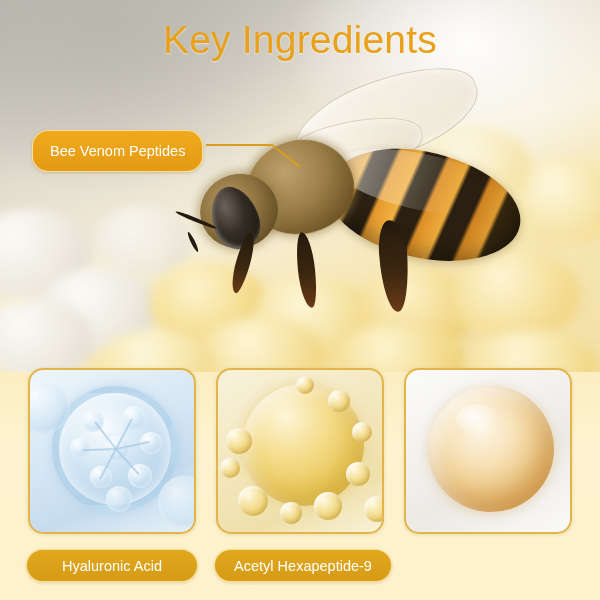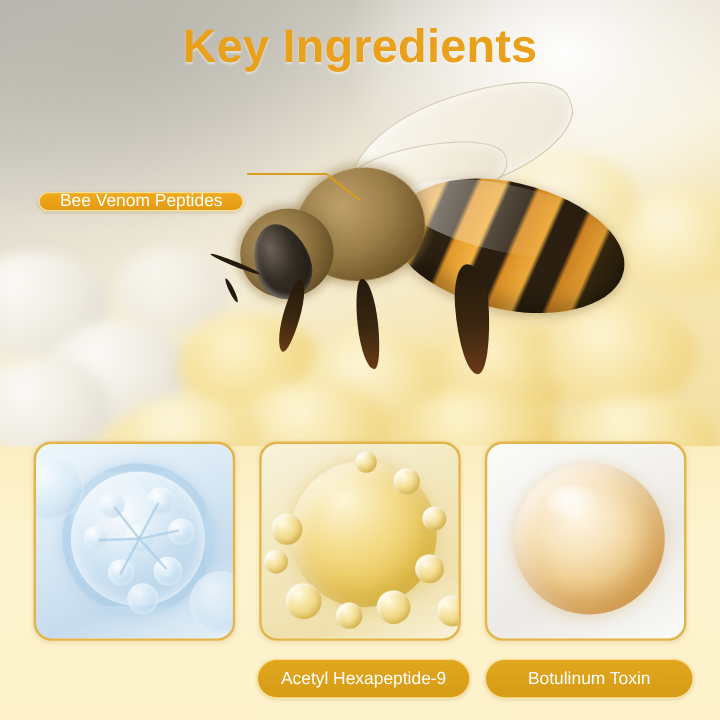--- a/index.html
+++ b/index.html
@@ -115,42 +115,41 @@
     border-radius: 50%;
   }
 
   
   .title {
     position: absolute;
     left: 0; top: 18px;
     width: 600px;
     text-align: center;
     font-size: 39px;
-    font-weight: bold;
+    font-weight: normal;
     color: #e9a01a;
     letter-spacing: 0.2px;
     text-shadow: 0 1px 2px rgba(255,255,255,0.55);
   }
 
   
   .callout {
     position: absolute;
     left: 32px; top: 130px;
-    height: 16px;
+    height: 42px;
     padding: 0 17px;
     display: flex;
     align-items: center;
     border-radius: 16px;
     background: linear-gradient(180deg, #f0a91d 0%, #e49a12 100%);
     border: 1.5px solid rgba(255,235,175,0.85);
     color: #ffffff;
     font-size: 14.5px;
     white-space: nowrap;
     box-shadow: 0 1px 3px rgba(140,95,10,0.28);
-    margin-top: 30px;
   }
 
   .leader { position: absolute; left: 0; top: 0; width: 600px; height: 372px; pointer-events: none; }
 
   
   .bottom {
     position: absolute;
     left: 0; top: 372px;
     width: 600px; height: 228px;
     background: linear-gradient(180deg, #fbeec2 0%, #fdf3ce 32%, #fdf2cb 100%);
@@ -331,21 +330,21 @@
       <div class="bub" style="left:78px;  top:6px;  width:18px; height:18px;"></div>
       <div class="bub" style="left:146px; top:126px; width:26px; height:26px;"></div>
     </div>
 
     <div class="card c3">
       <div class="sphere"></div>
     </div>
   </div>
 
   <div class="labels">
+    <div class="label-pill lp1">
+      <span>Hyaluronic Acid</span>
+    </div>
     <div class="label-pill lp2">
       <span>Acetyl Hexapeptide-9</span>
     </div>
-    <div class="label-pill lp3">
-      <span>Botulinum Toxin</span>
-    </div>
   </div>
 
 </div>
 
 </body></html>

